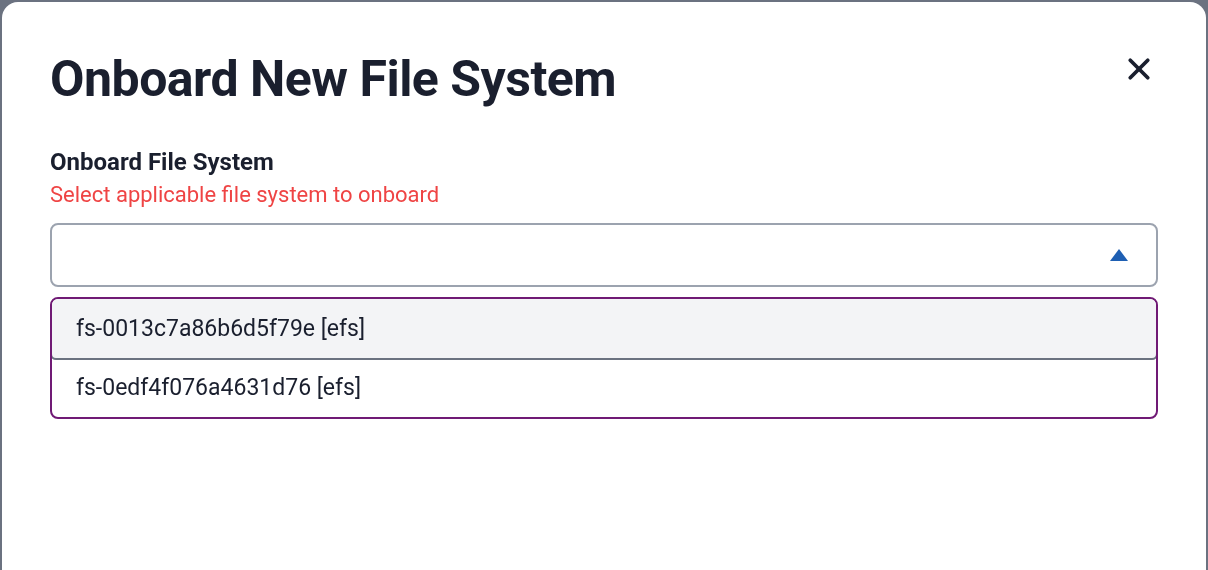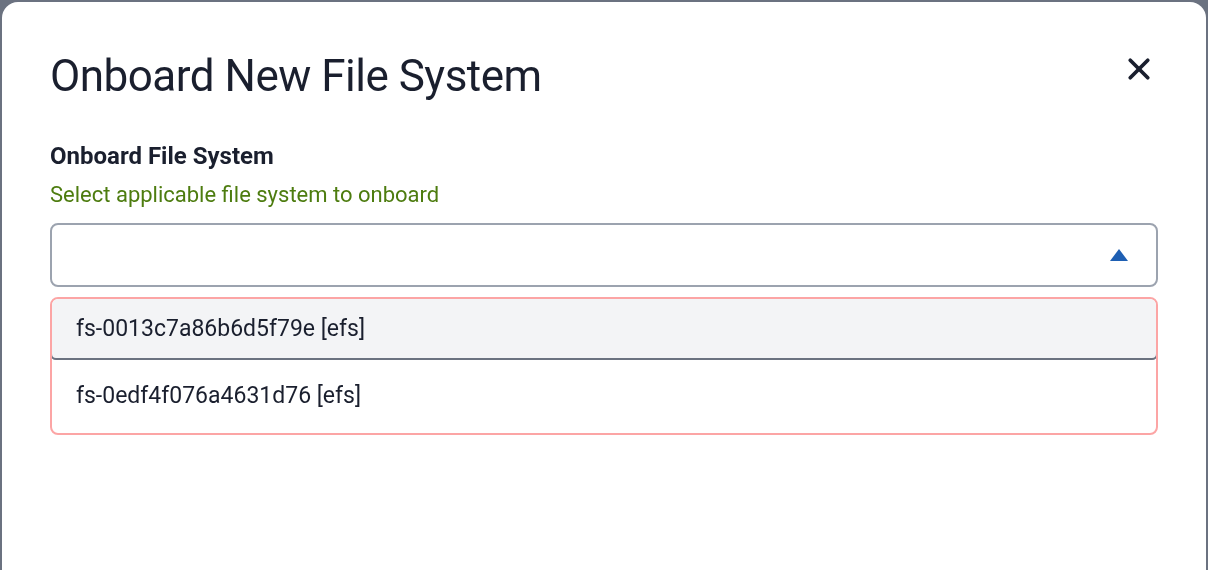--- a/index.html
+++ b/index.html
@@ -25,22 +25,22 @@
       border-radius: 16px 16px 0 0;
       padding: 48px 48px 0 48px;
     }
     .modal-header {
       display: flex;
       justify-content: space-between;
       align-items: flex-start;
       margin-bottom: 40px;
     }
     .modal-title {
-      font-size: 44px;
-      font-weight: 400;
+      font-size: 50px;
+      font-weight: 700;
       color: #1a1f2e;
       letter-spacing: -0.5px;
     }
     .close-btn {
       background: none;
       border: none;
       cursor: pointer;
       padding: 4px;
       display: flex;
       align-items: center;
@@ -48,25 +48,25 @@
       color: #1a1f2e;
     }
     .close-btn svg {
       width: 30px;
       height: 30px;
     }
     .field-label {
       font-size: 24px;
       font-weight: 700;
       color: #1a1f2e;
-      margin-bottom: 12px;
+      margin-bottom: 6px;
     }
     .field-description {
       font-size: 22px;
-      color: #4d7c0f;
+      color: #ef4444;
       margin-bottom: 16px;
     }
     .select-box {
       width: 100%;
       height: 64px;
       border: 2px solid #9ca3af;
       border-radius: 8px;
       background: #ffffff;
       display: flex;
       align-items: center;
@@ -77,27 +77,27 @@
     }
     .select-caret {
       width: 0;
       height: 0;
       border-left: 9px solid transparent;
       border-right: 9px solid transparent;
       border-bottom: 12px solid #1e5fb3;
     }
     .dropdown {
       width: 100%;
-      border: 2px solid #fca5a5;
+      border: 2px solid #701a75;
       border-radius: 8px;
       background: #ffffff;
       overflow: hidden;
     }
     .dropdown-item {
-      padding: 24px 24px;
+      padding: 16px 24px;
       font-size: 23px;
       color: #1a1f2e;
       cursor: pointer;
       border-bottom: 1px solid #e5e7eb;
     }
     .dropdown-item:last-child {
       border-bottom: none;
     }
     .dropdown-item.hovered {
       background: #f3f4f6;

